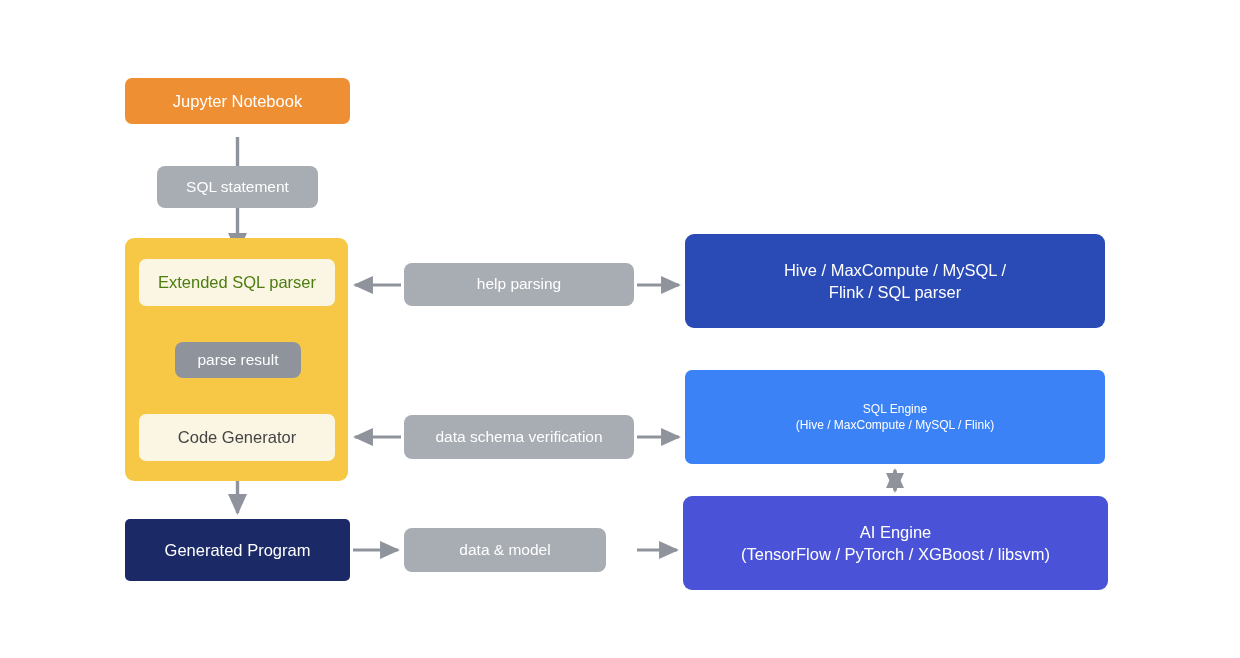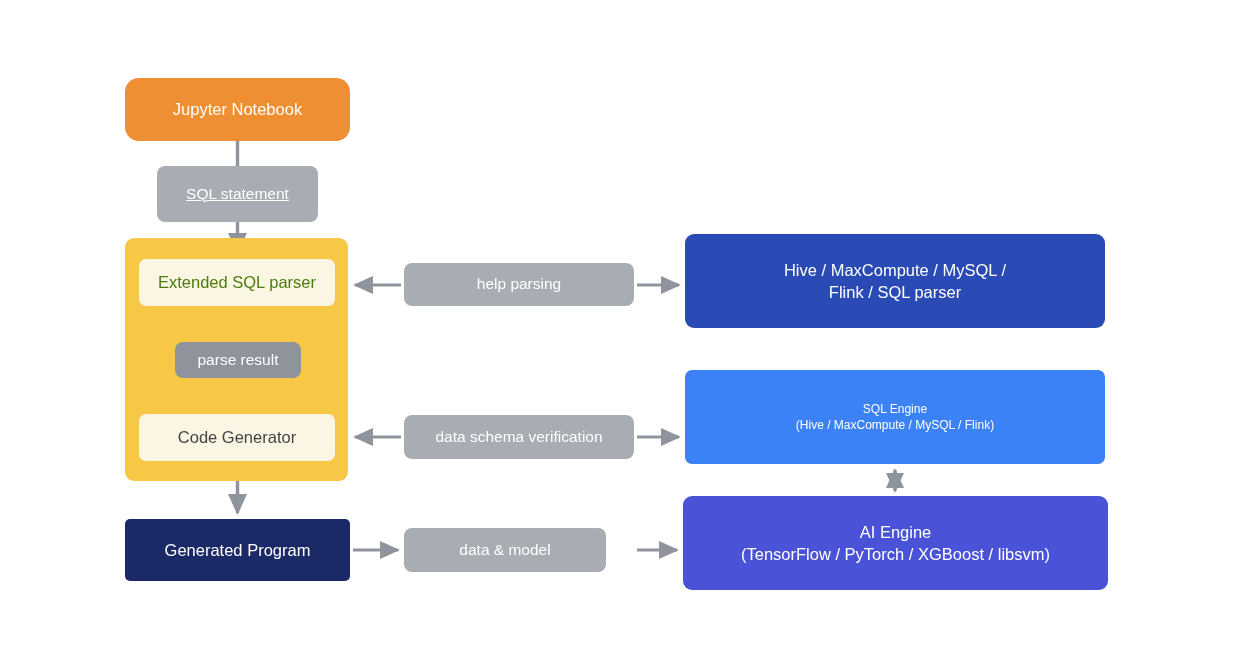--- a/index.html
+++ b/index.html
@@ -25,23 +25,23 @@
     display: flex;
     align-items: center;
     justify-content: center;
     text-align: center;
     line-height: 1.35;
     white-space: pre-line;
   }
 
   
   .n-jupyter {
-    left: 125px; top: 78px; width: 225px; height: 63px;
+    left: 125px; top: 78px; width: 225px; height: 46px;
     background: #ef8f33;
-    border-radius: 14px;
+    border-radius: 7px;
     color: #ffffff;
     font-size: 16.5px;
   }
   .n-parser-group {
     left: 125px; top: 238px; width: 223px; height: 243px;
     background: #f7c846;
     border-radius: 9px;
   }
   .n-ext-parser {
     left: 139px; top: 259px; width: 196px; height: 47px;
@@ -68,21 +68,21 @@
   
   .pill {
     background: #a8acb3;
     color: #ffffff;
     border-radius: 8px;
     font-size: 15.5px;
   }
   .pill-dark {
     background: #8e939c;
   }
-  .n-sql-statement { left: 157px; top: 166px; width: 161px; height: 56px; text-decoration: underline; }
+  .n-sql-statement { left: 157px; top: 166px; width: 161px; height: 42px; }
   .n-parse-result  { left: 175px; top: 342px; width: 126px; height: 36px; }
   .n-help-parsing  { left: 404px; top: 263px; width: 230px; height: 43px; }
   .n-schema-verify { left: 404px; top: 415px; width: 230px; height: 44px; }
   .n-data-model    { left: 404px; top: 528px; width: 202px; height: 44px; }
 
   
   .n-sql-parsers {
     left: 685px; top: 234px; width: 420px; height: 94px;
     background: #2a4ab5;
     border-radius: 9px;

